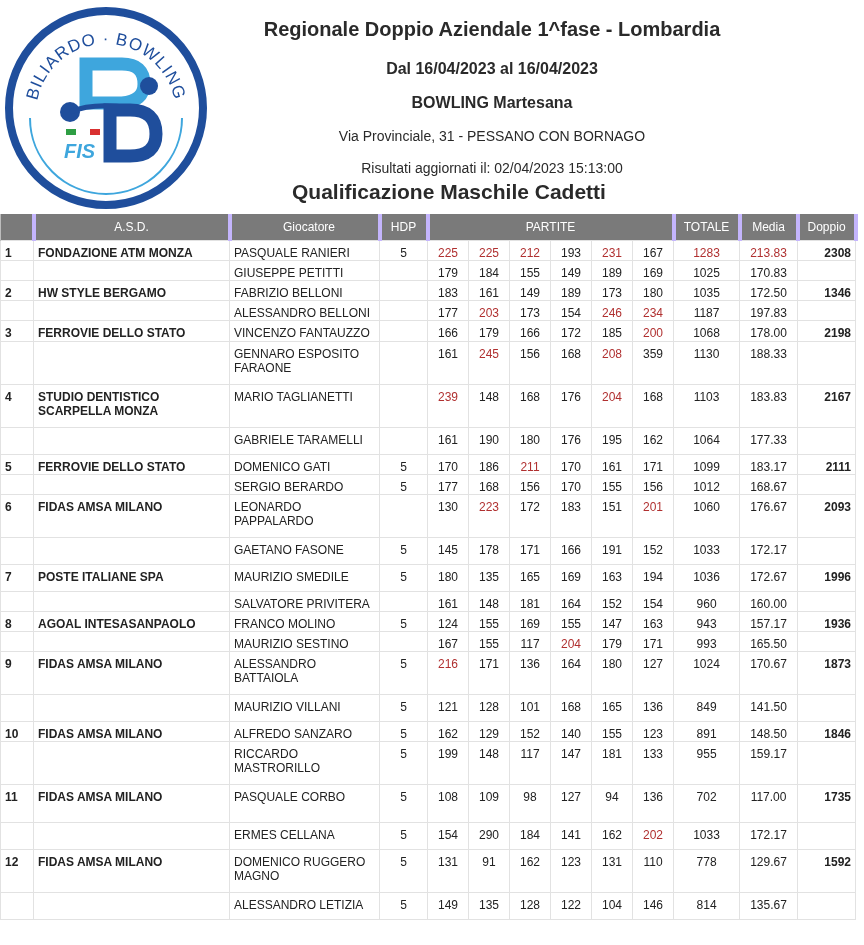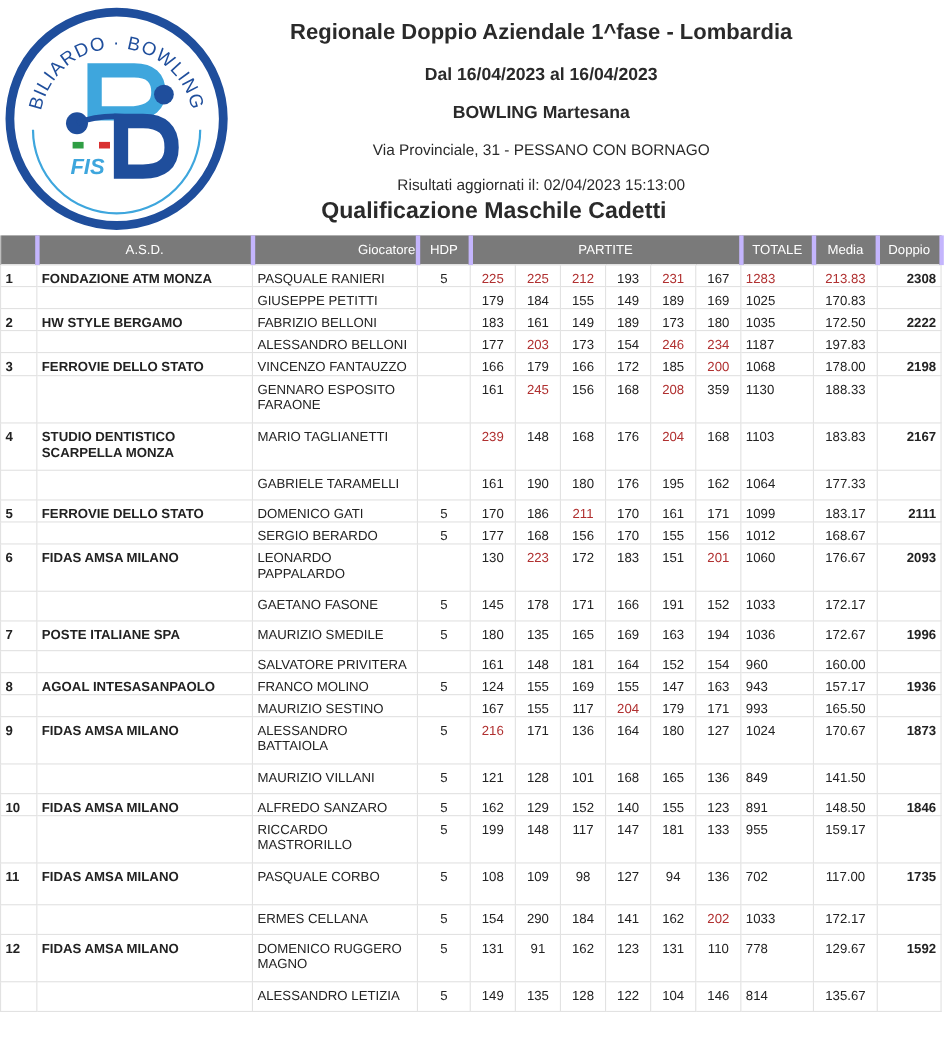--- a/index.html
+++ b/index.html
@@ -12,21 +12,21 @@
   .h4 { top: 128px; font-size: 14px; font-weight: normal; }
   .h5 { top: 160px; font-size: 14px; font-weight: normal; }
   .sec { position: absolute; left: 292px; top: 180px; font-size: 21px; font-weight: bold; color: #2a2a2a; }
   table.res { position: absolute; left: 0; top: 214px; border-collapse: collapse; table-layout: fixed; width: 855px; font-size: 12px; }
   table.res th { background: #7a7a7a; color: #fff; font-weight: normal; height: 26px; border-left: 1px solid #bdbdbd; border-right: 4px solid #c4b5fd; font-size: 12px; padding: 0; }
   table.res td { border: 1px solid #e2e2e2; vertical-align: top; padding: 5px 4px 0 4px; line-height: 14px; }
   td.rank { font-weight: bold; padding-left: 10px; }
   td.asd { font-weight: bold; padding-left: 10px; }
   td.name { padding-left: 9px; }
   td.hdp, td.g { text-align: center; }
-  td.tot { text-align: left; padding-right: 18px; }
+  td.tot { text-align: center; padding-right: 18px; }
   td.med { text-align: center; padding-left: 14px; }
   td.dop { text-align: right; font-weight: bold; padding-right: 10px; }
   .hi { color: #b03030; }
 </style>
 </head>
 <body>
 
 <div class="logo">
   <svg width="204" height="204" viewBox="0 0 204 204">
     <defs>
@@ -68,21 +68,21 @@
       <col style="width:41px">
       <col style="width:41px">
     <col style="width:66px">
       <col style="width:58px">
       <col style="width:58px">
   </colgroup>
   <thead>
     <tr>
       <th></th>
       <th>A.S.D.</th>
-      <th style="text-align:right;padding-left:9px">Giocatore</th>
+      <th style="text-align:center;padding-left:9px">Giocatore</th>
       <th>HDP</th>
       <th colspan="6">PARTITE</th>
       <th>TOTALE</th>
       <th>Media</th>
       <th>Doppio</th>
     </tr>
   </thead>
   <tbody id="tbody">
       <tr style="height: 20px;">
         <td class="rank">1</td>
@@ -120,21 +120,21 @@
         <td class="name">FABRIZIO BELLONI</td>
         <td class="hdp"></td>
         <td class="g">183</td>
         <td class="g">161</td>
         <td class="g">149</td>
         <td class="g">189</td>
         <td class="g">173</td>
         <td class="g">180</td>
         <td class="tot">1035</td>
         <td class="med">172.50</td>
-        <td class="dop">2222</td>
+        <td class="dop">1346</td>
       </tr>
       <tr style="height: 20px;">
         <td class="rank"></td>
         <td class="asd"></td>
         <td class="name">ALESSANDRO BELLONI</td>
         <td class="hdp"></td>
         <td class="g">177</td>
         <td class="g hi">203</td>
         <td class="g">173</td>
         <td class="g">154</td>

